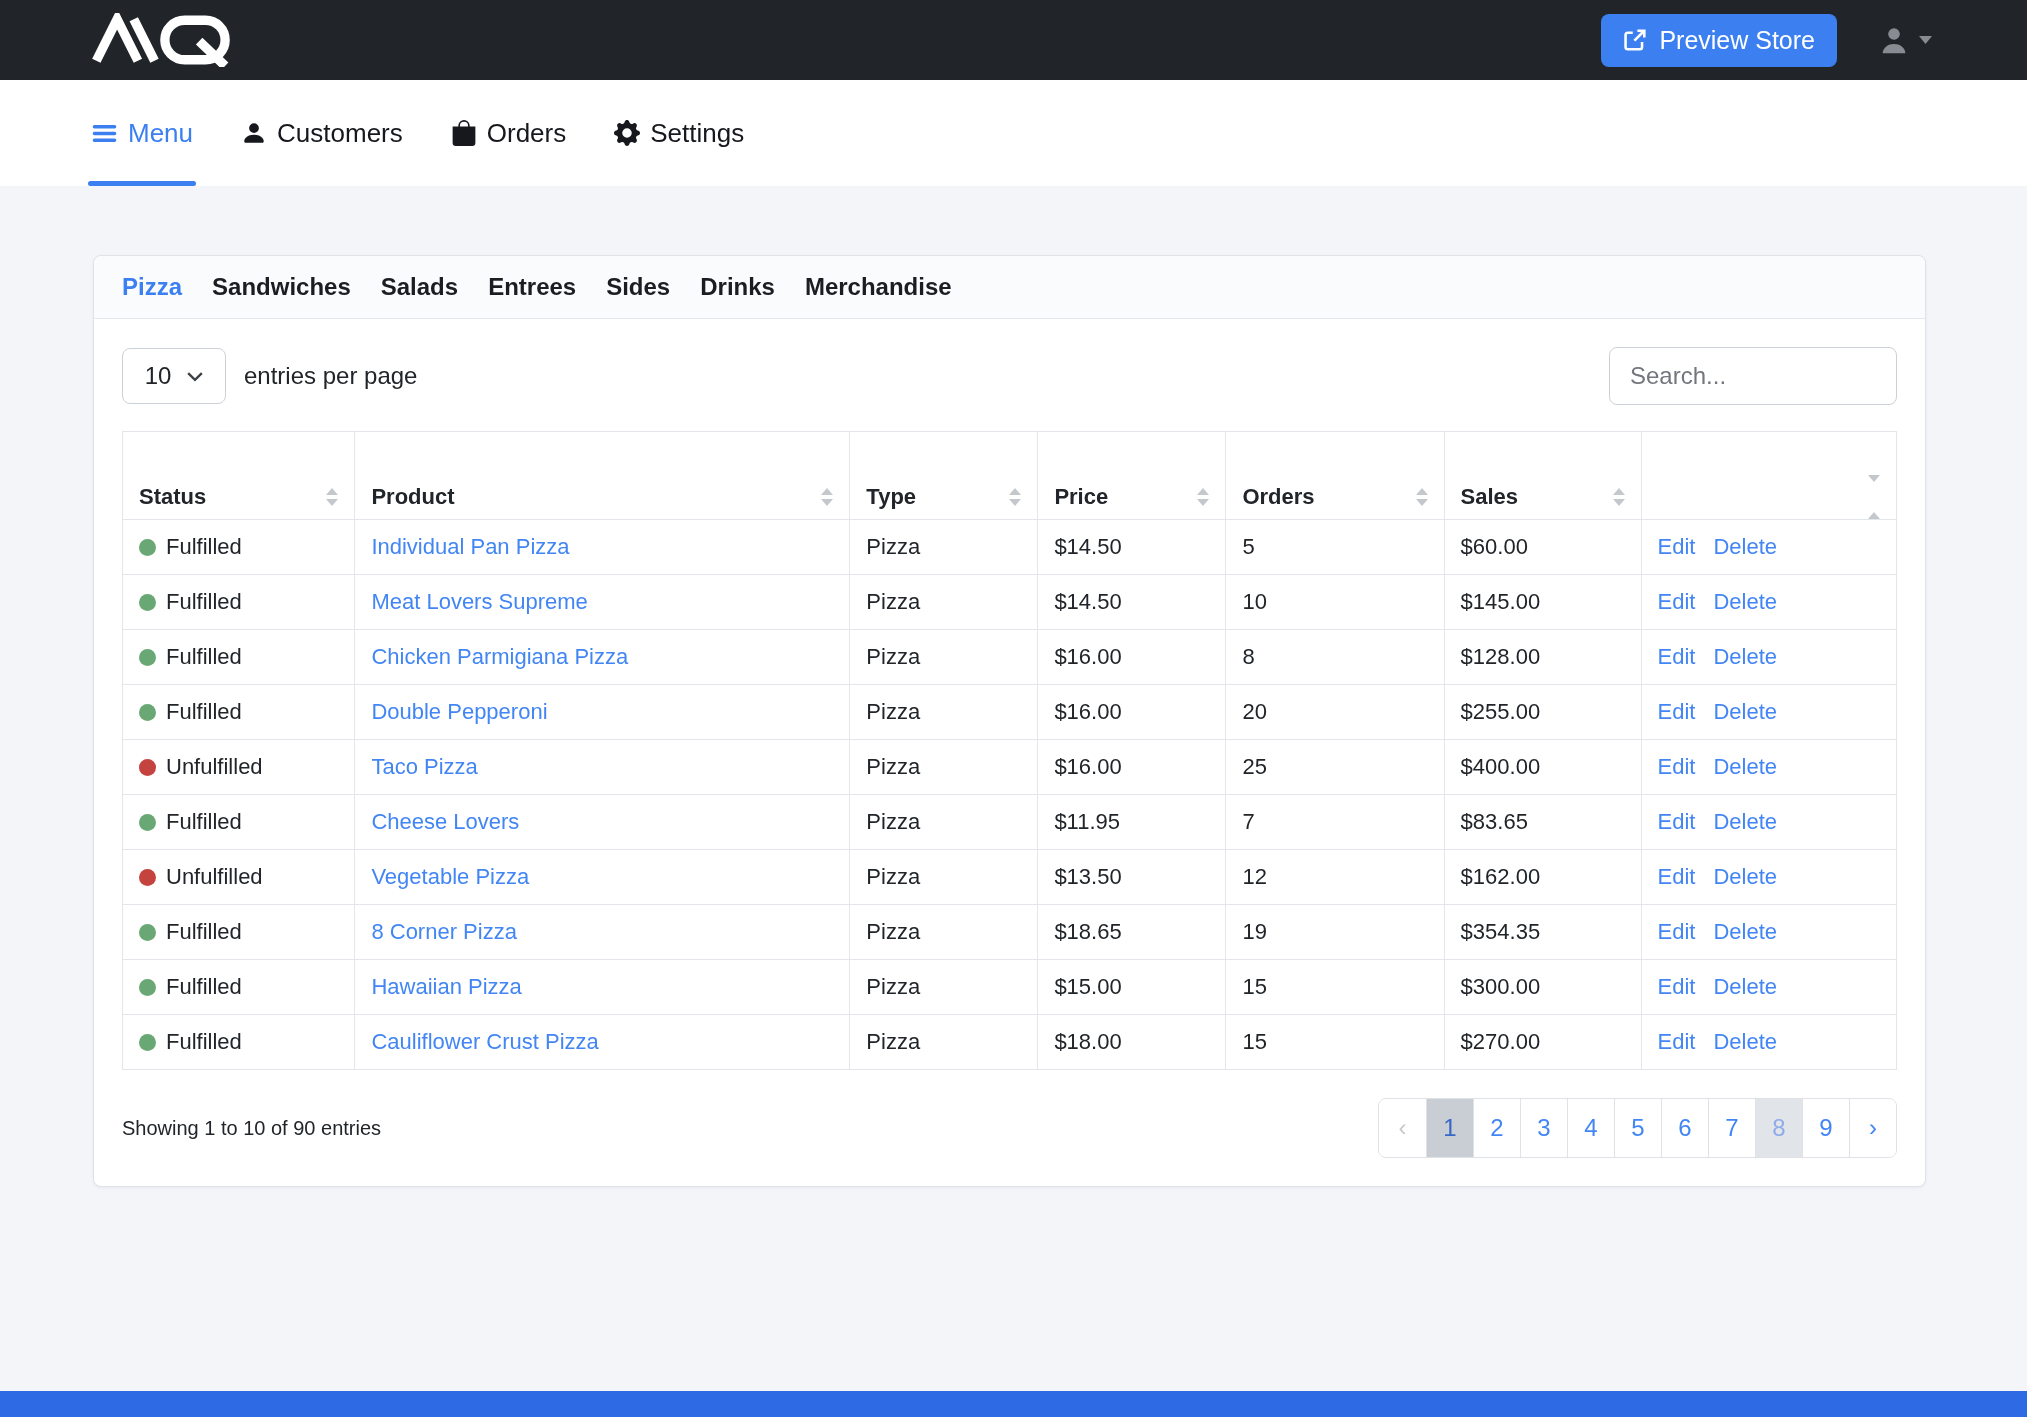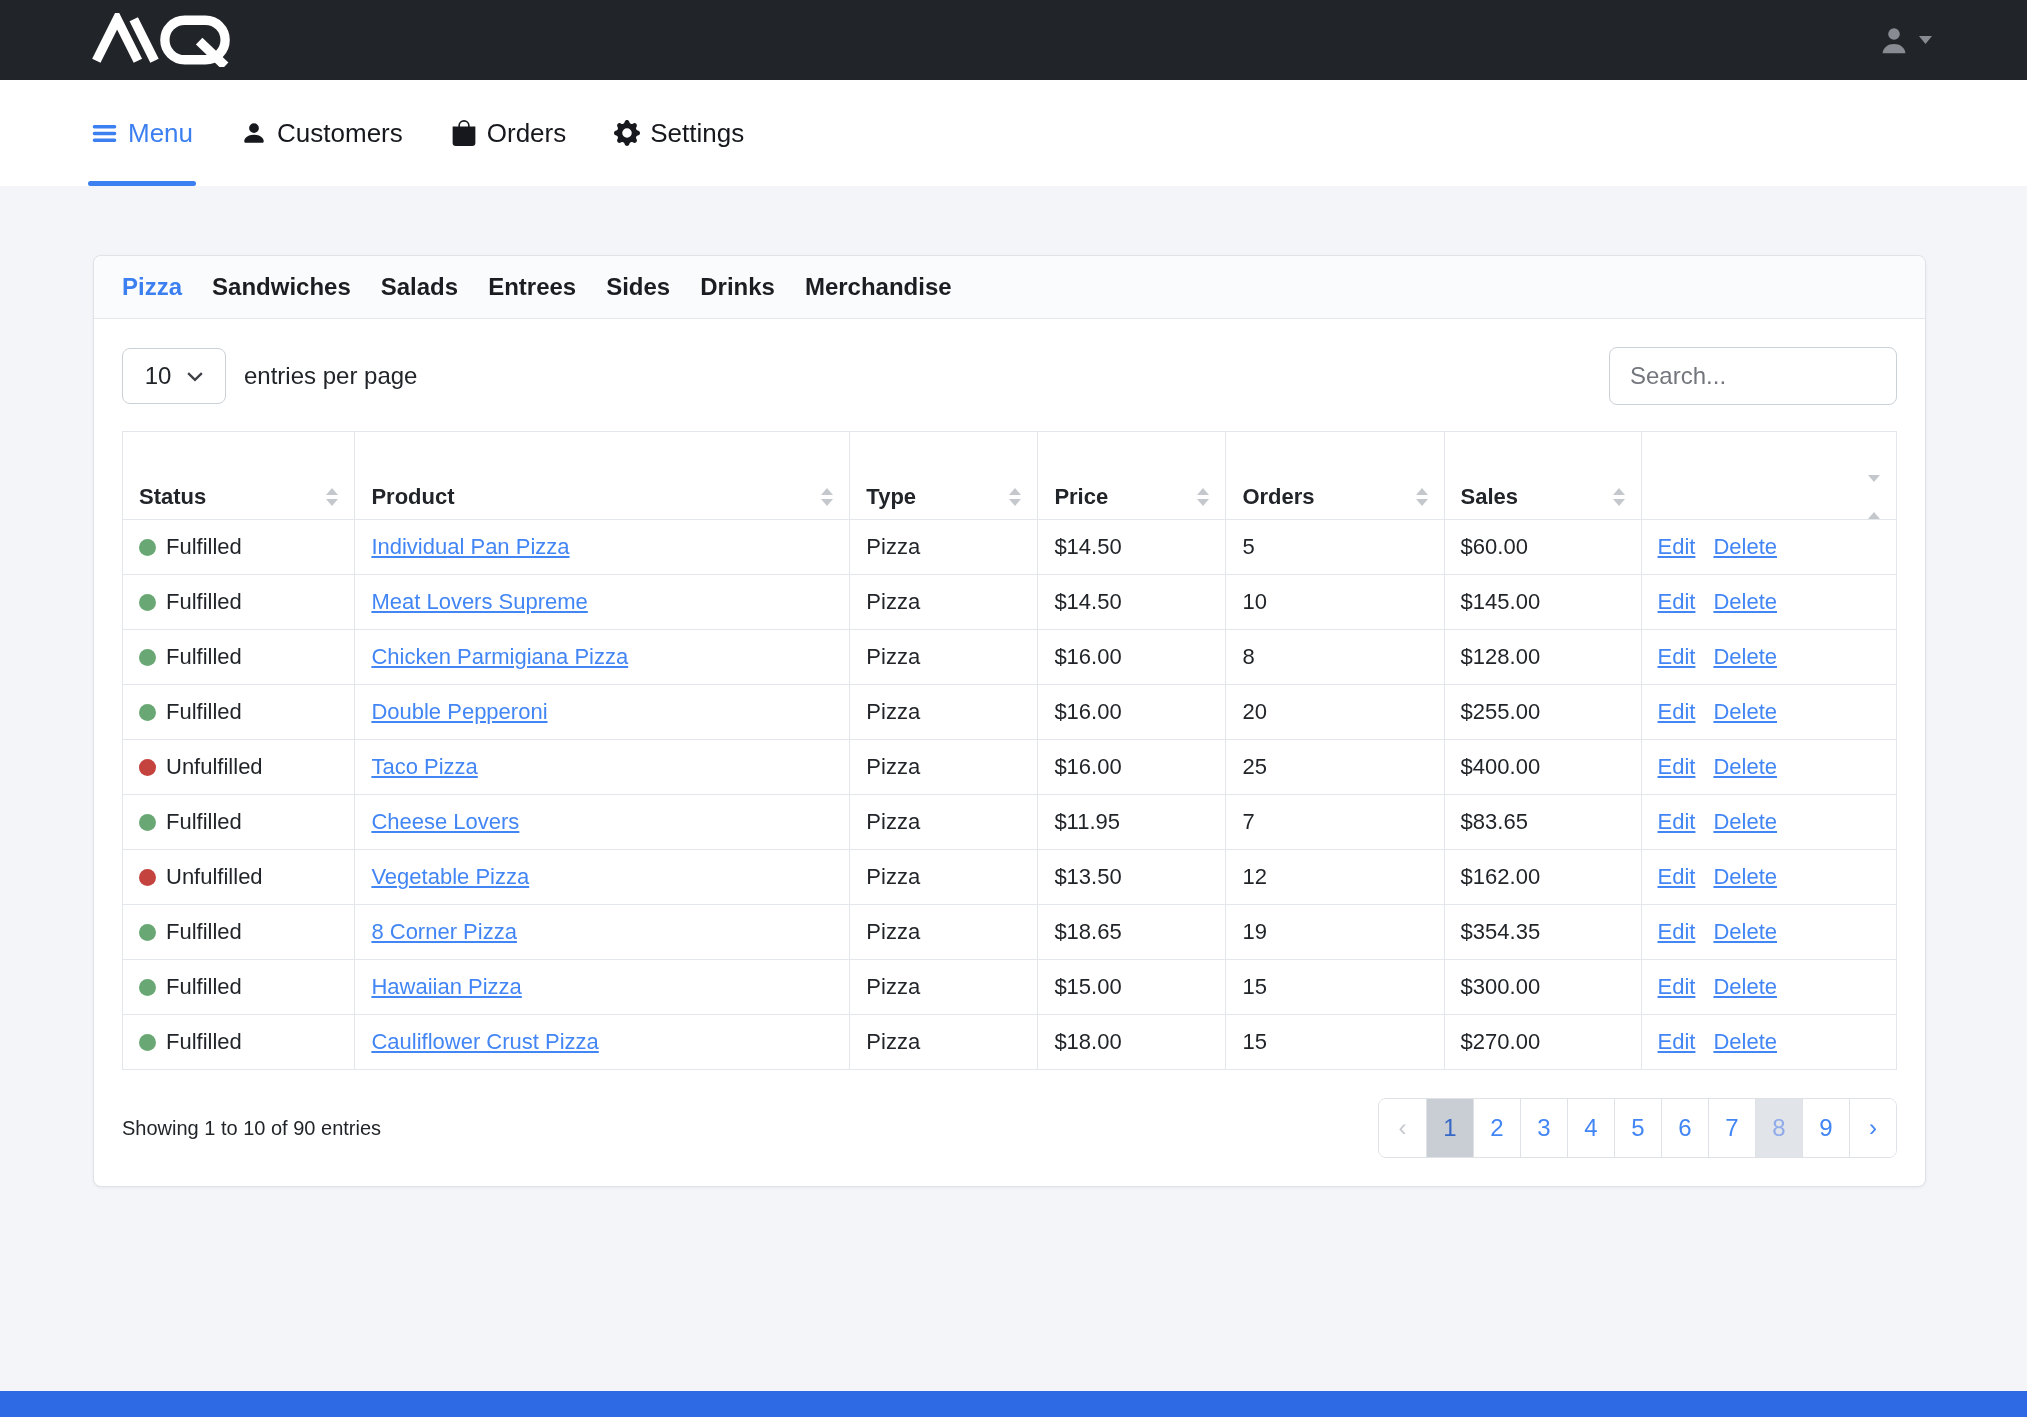--- a/index.html
+++ b/index.html
@@ -98,21 +98,21 @@
   .tri-up { border-bottom: 7px solid #c4c8cd; }
   .tri-down { border-top: 7px solid #c4c8cd; }
   .sort .tri + .tri { margin-top: 4px; }
   .sort-last { height: 44px; justify-content: space-between; align-items: flex-end; }
 
   .status-cell { display: flex; align-items: center; gap: 10px; }
   .status-dot { width: 17px; height: 17px; border-radius: 50%; flex: 0 0 auto; }
   .status-dot.green { background: var(--status_green, #69a874); }
   .status-dot.red { background: var(--status_red, #c5433f); }
 
-  a.link { color: var(--link, #4285f4); text-decoration: underline; cursor: pointer; }
+  a.link { color: var(--link, #4285f4); cursor: pointer; }
   .actions { display: flex; gap: 18px; }
 
   
   .table-footer { display: flex; justify-content: space-between; align-items: center; margin-top: 28px; }
   .showing { font-size: 20px; }
   .pagination {
     display: flex; border: 1px solid #dee2e6; border-radius: 8px;
     overflow: hidden; background: #fff;
   }
   .page-cell {
@@ -138,20 +138,30 @@
 <header class="topbar">
   <div class="logo">
     <svg width="160" height="54" viewBox="0 0 150 52" fill="none">
       <path d="M6 46 L26 6 L46 46" stroke="#ffffff" stroke-width="9"></path>
       <path d="M42 6 L62 46" stroke="#ffffff" stroke-width="9"></path>
       <rect x="72" y="7" width="58" height="38" rx="19" stroke="#ffffff" stroke-width="9"></rect>
       <path d="M105 27 L130 51" stroke="#ffffff" stroke-width="9"></path>
     </svg>
   </div>
   <div class="topbar-right">
+    <button class="preview-btn">
+      <span>
+        <svg width="24" height="24" viewBox="0 0 16 16" fill="none" stroke="#ffffff" stroke-width="1.7">
+          <path d="M6.5 3.2H3.2c-.9 0-1.5.6-1.5 1.5v8c0 .9.6 1.5 1.5 1.5h8c.9 0 1.5-.6 1.5-1.5V9.4"></path>
+          <path d="M9.6 1.8h4.6v4.6"></path>
+          <path d="M14 2 L7.6 8.4"></path>
+        </svg>
+      </span>
+      <span>Preview Store</span>
+    </button>
     <div class="user-menu">
       <span>
         <svg width="30" height="30" viewBox="0 0 16 16" fill="#888c92">
           <circle cx="8" cy="4.8" r="3.1"></circle>
           <path d="M1.9 15c.4-3.1 2.9-4.9 6.1-4.9s5.7 1.8 6.1 4.9z"></path>
         </svg>
       </span>
       <span>
         <svg width="13" height="8" viewBox="0 0 10 6" fill="#888c92">
             <path d="M0 0h10L5 6z"></path>

